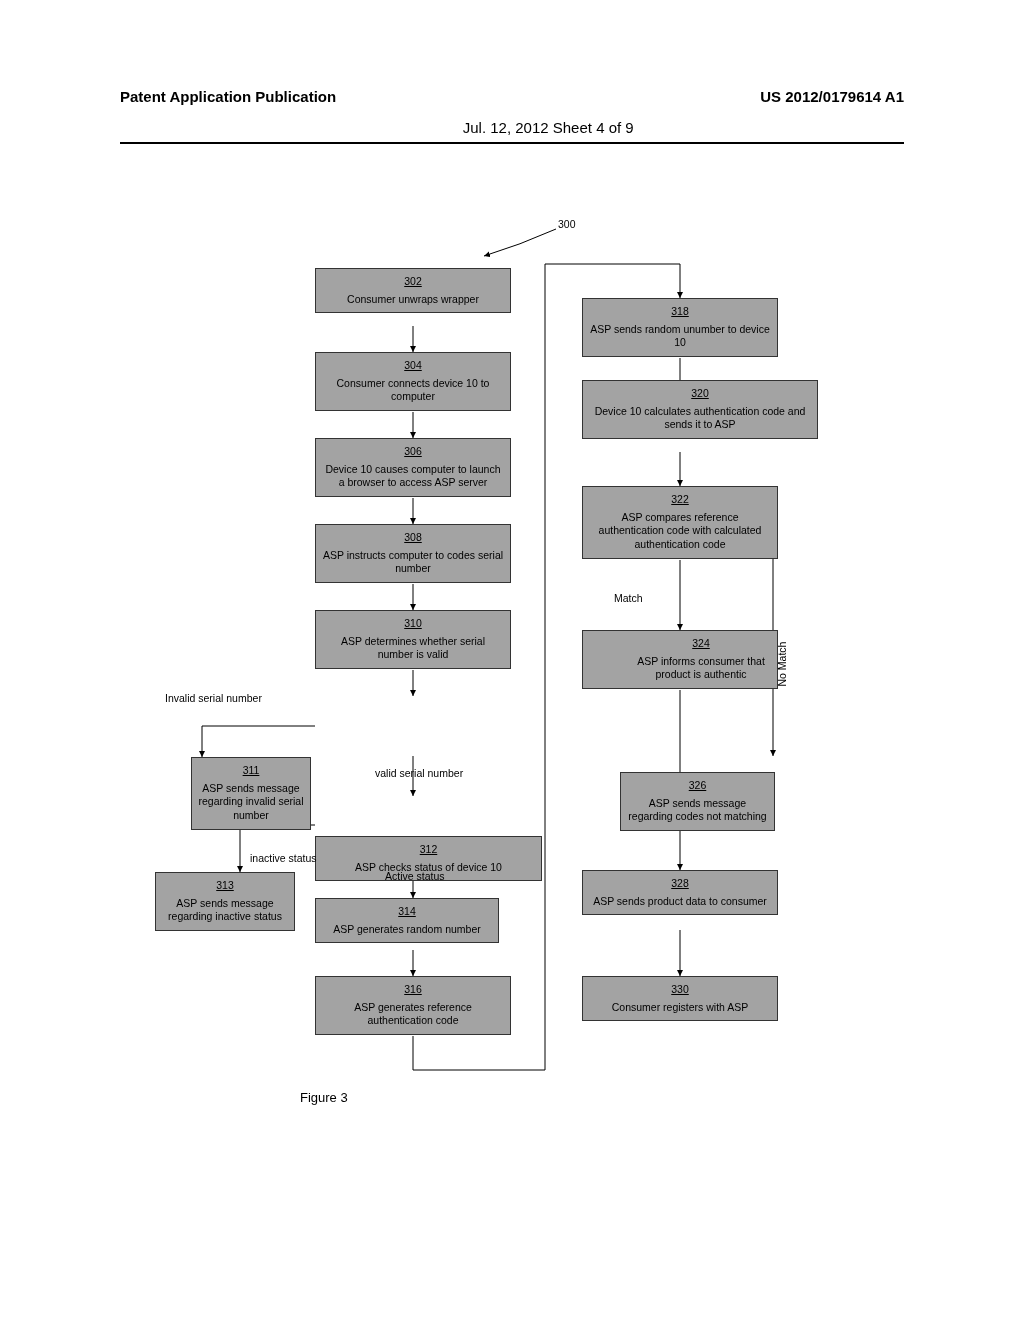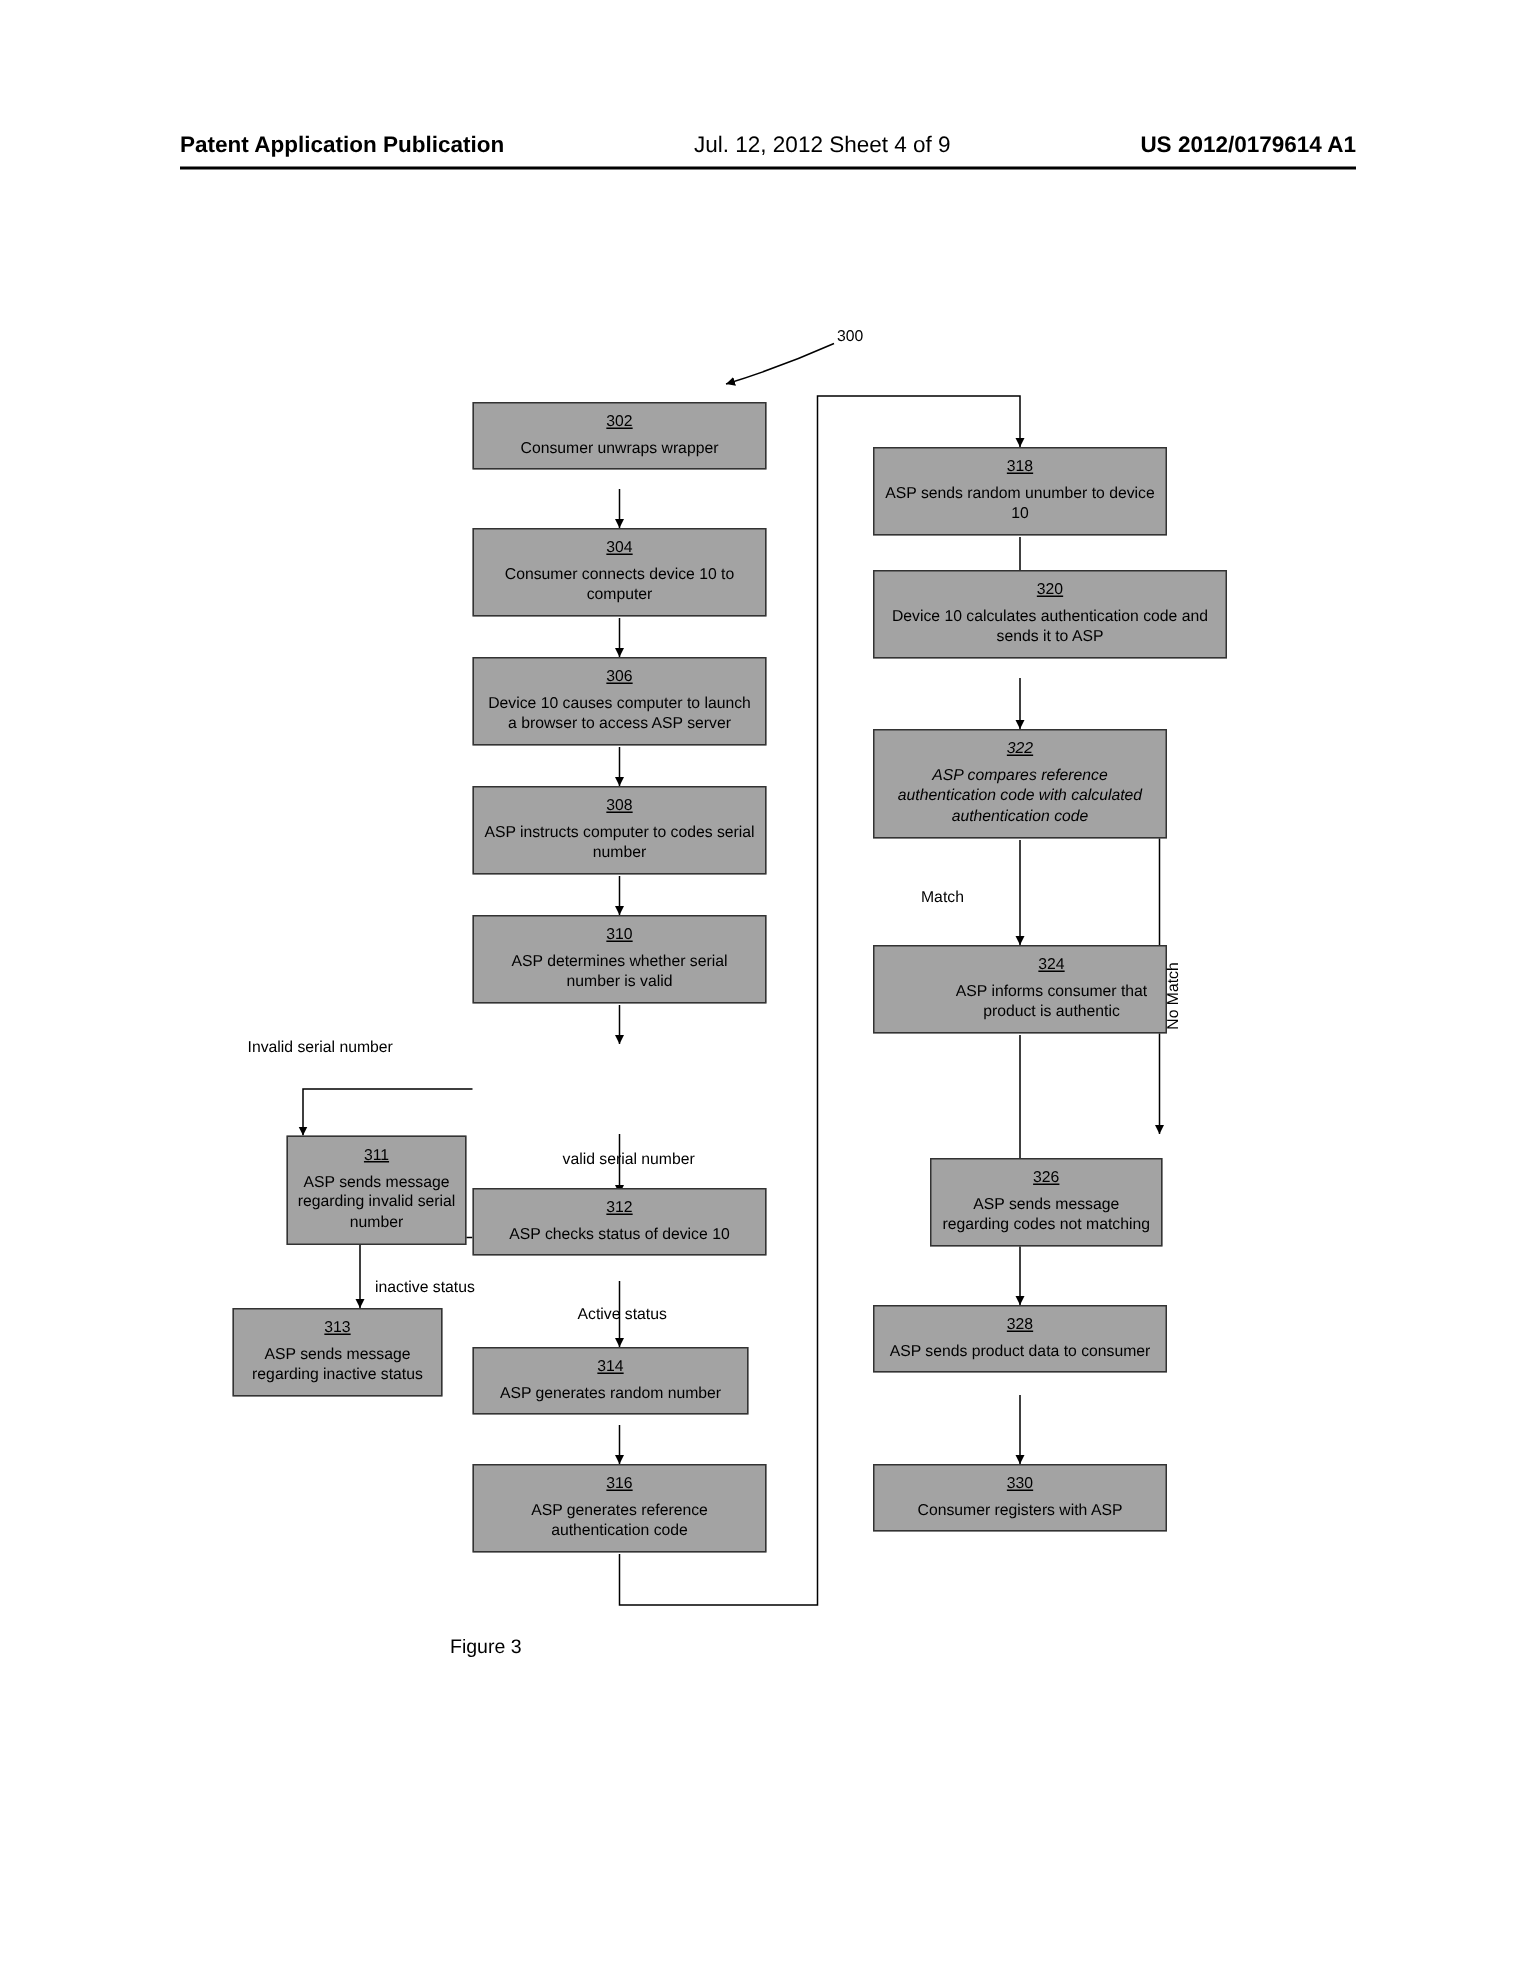--- a/index.html
+++ b/index.html
@@ -2,21 +2,21 @@
 <html><head>
 <meta charset="utf-8">
 <style>
   * { box-sizing: border-box; margin: 0; padding: 0; }
   html, body { width: 1024px; height: 1320px; background: #fff; font-family: Arial, Helvetica, sans-serif; color: #000; }
   .page { position: relative; width: 1024px; height: 1320px; }
   .hdr { position: absolute; top: 88px; left: 0; width: 1024px; }
   .hdr-line { border-top: 2px solid #000; margin: 0 120px 0 120px; }
   .hdr-row { display: flex; justify-content: space-between; padding: 0 120px 6px 120px; font-size: 15px; }
   .hdr-left { font-weight: bold; }
-  .hdr-mid { font-weight: normal; }
+  .hdr-mid { font-weight: normal; margin-top: 31px; }
   .hdr-right { font-weight: bold; }
   .box { position: absolute; border: 1px solid #333; text-align: center; font-size: 10.5px; line-height: 1.3; padding: 6px 6px; background: #a3a3a3; }
   .box .num { text-decoration: underline; display: block; margin-bottom: 4px; }
   .label { position: absolute; font-size: 10.5px; text-align: center; }
   .vlabel { position: absolute; font-size: 10.5px; transform: rotate(-90deg); transform-origin: center; white-space: nowrap; }
   .fig { position: absolute; font-size: 13px; }
   svg.arrows { position: absolute; left: 0; top: 0; width: 1024px; height: 1320px; pointer-events: none; }
 </style>
 </head>
 <body>
@@ -96,21 +96,21 @@
   <div class="box" style="left:315px; top:610px; width:196px;">
     <span class="num">310</span>
     <span>ASP determines whether serial number is valid</span>
   </div>
   <div class="label" style="left:165px; top:692px;">Invalid serial number</div>
   <div class="box" style="left:155px; top:757px; width:120px;margin-left:36px;">
     <span class="num">311</span>
     <span>ASP sends message regarding invalid serial number</span>
   </div>
   <div class="label" style="left:375px; top:767px;">valid serial number</div>
-  <div class="box" style="left:315px; top:792px; width:196px;">
+  <div class="box" style="left:315px; top:836px; width:227px;">
     <span class="num">312</span>
     <span>ASP checks status of device 10</span>
   </div>
   <div class="label" style="left:250px; top:852px;">inactive status</div>
   <div class="box" style="left:155px; top:872px; width:140px;">
     <span class="num">313</span>
     <span>ASP sends message regarding inactive status</span>
   </div>
   <div class="label" style="left:385px; top:870px;">Active status</div>
   <div class="box" style="left:315px; top:898px; width:184px;">
@@ -123,21 +123,21 @@
   </div>
 
   <div class="box" style="left:582px; top:298px; width:196px;">
     <span class="num">318</span>
     <span>ASP sends random unumber to device 10</span>
   </div>
   <div class="box" style="left:582px; top:380px; width:236px;">
     <span class="num">320</span>
     <span>Device 10 calculates authentication code and sends it to ASP</span>
   </div>
-  <div class="box" style="left:582px; top:486px; width:196px;font-style:italic;">
+  <div class="box" style="left:582px; top:486px; width:196px;">
     <span class="num">322</span>
     <span>ASP compares reference authentication code with calculated authentication code</span>
   </div>
   <div class="label" style="left:614px; top:592px;">Match</div>
   <div class="box" style="left:582px; top:630px; width:196px;padding-left:48px;">
     <span class="num">324</span>
     <span>ASP informs consumer that product is authentic</span>
   </div>
   <div class="vlabel" style="left:760px; top:658px;">No Match</div>
   <div class="box" style="left:620px; top:756px; width:155px;margin-top:16px;">

